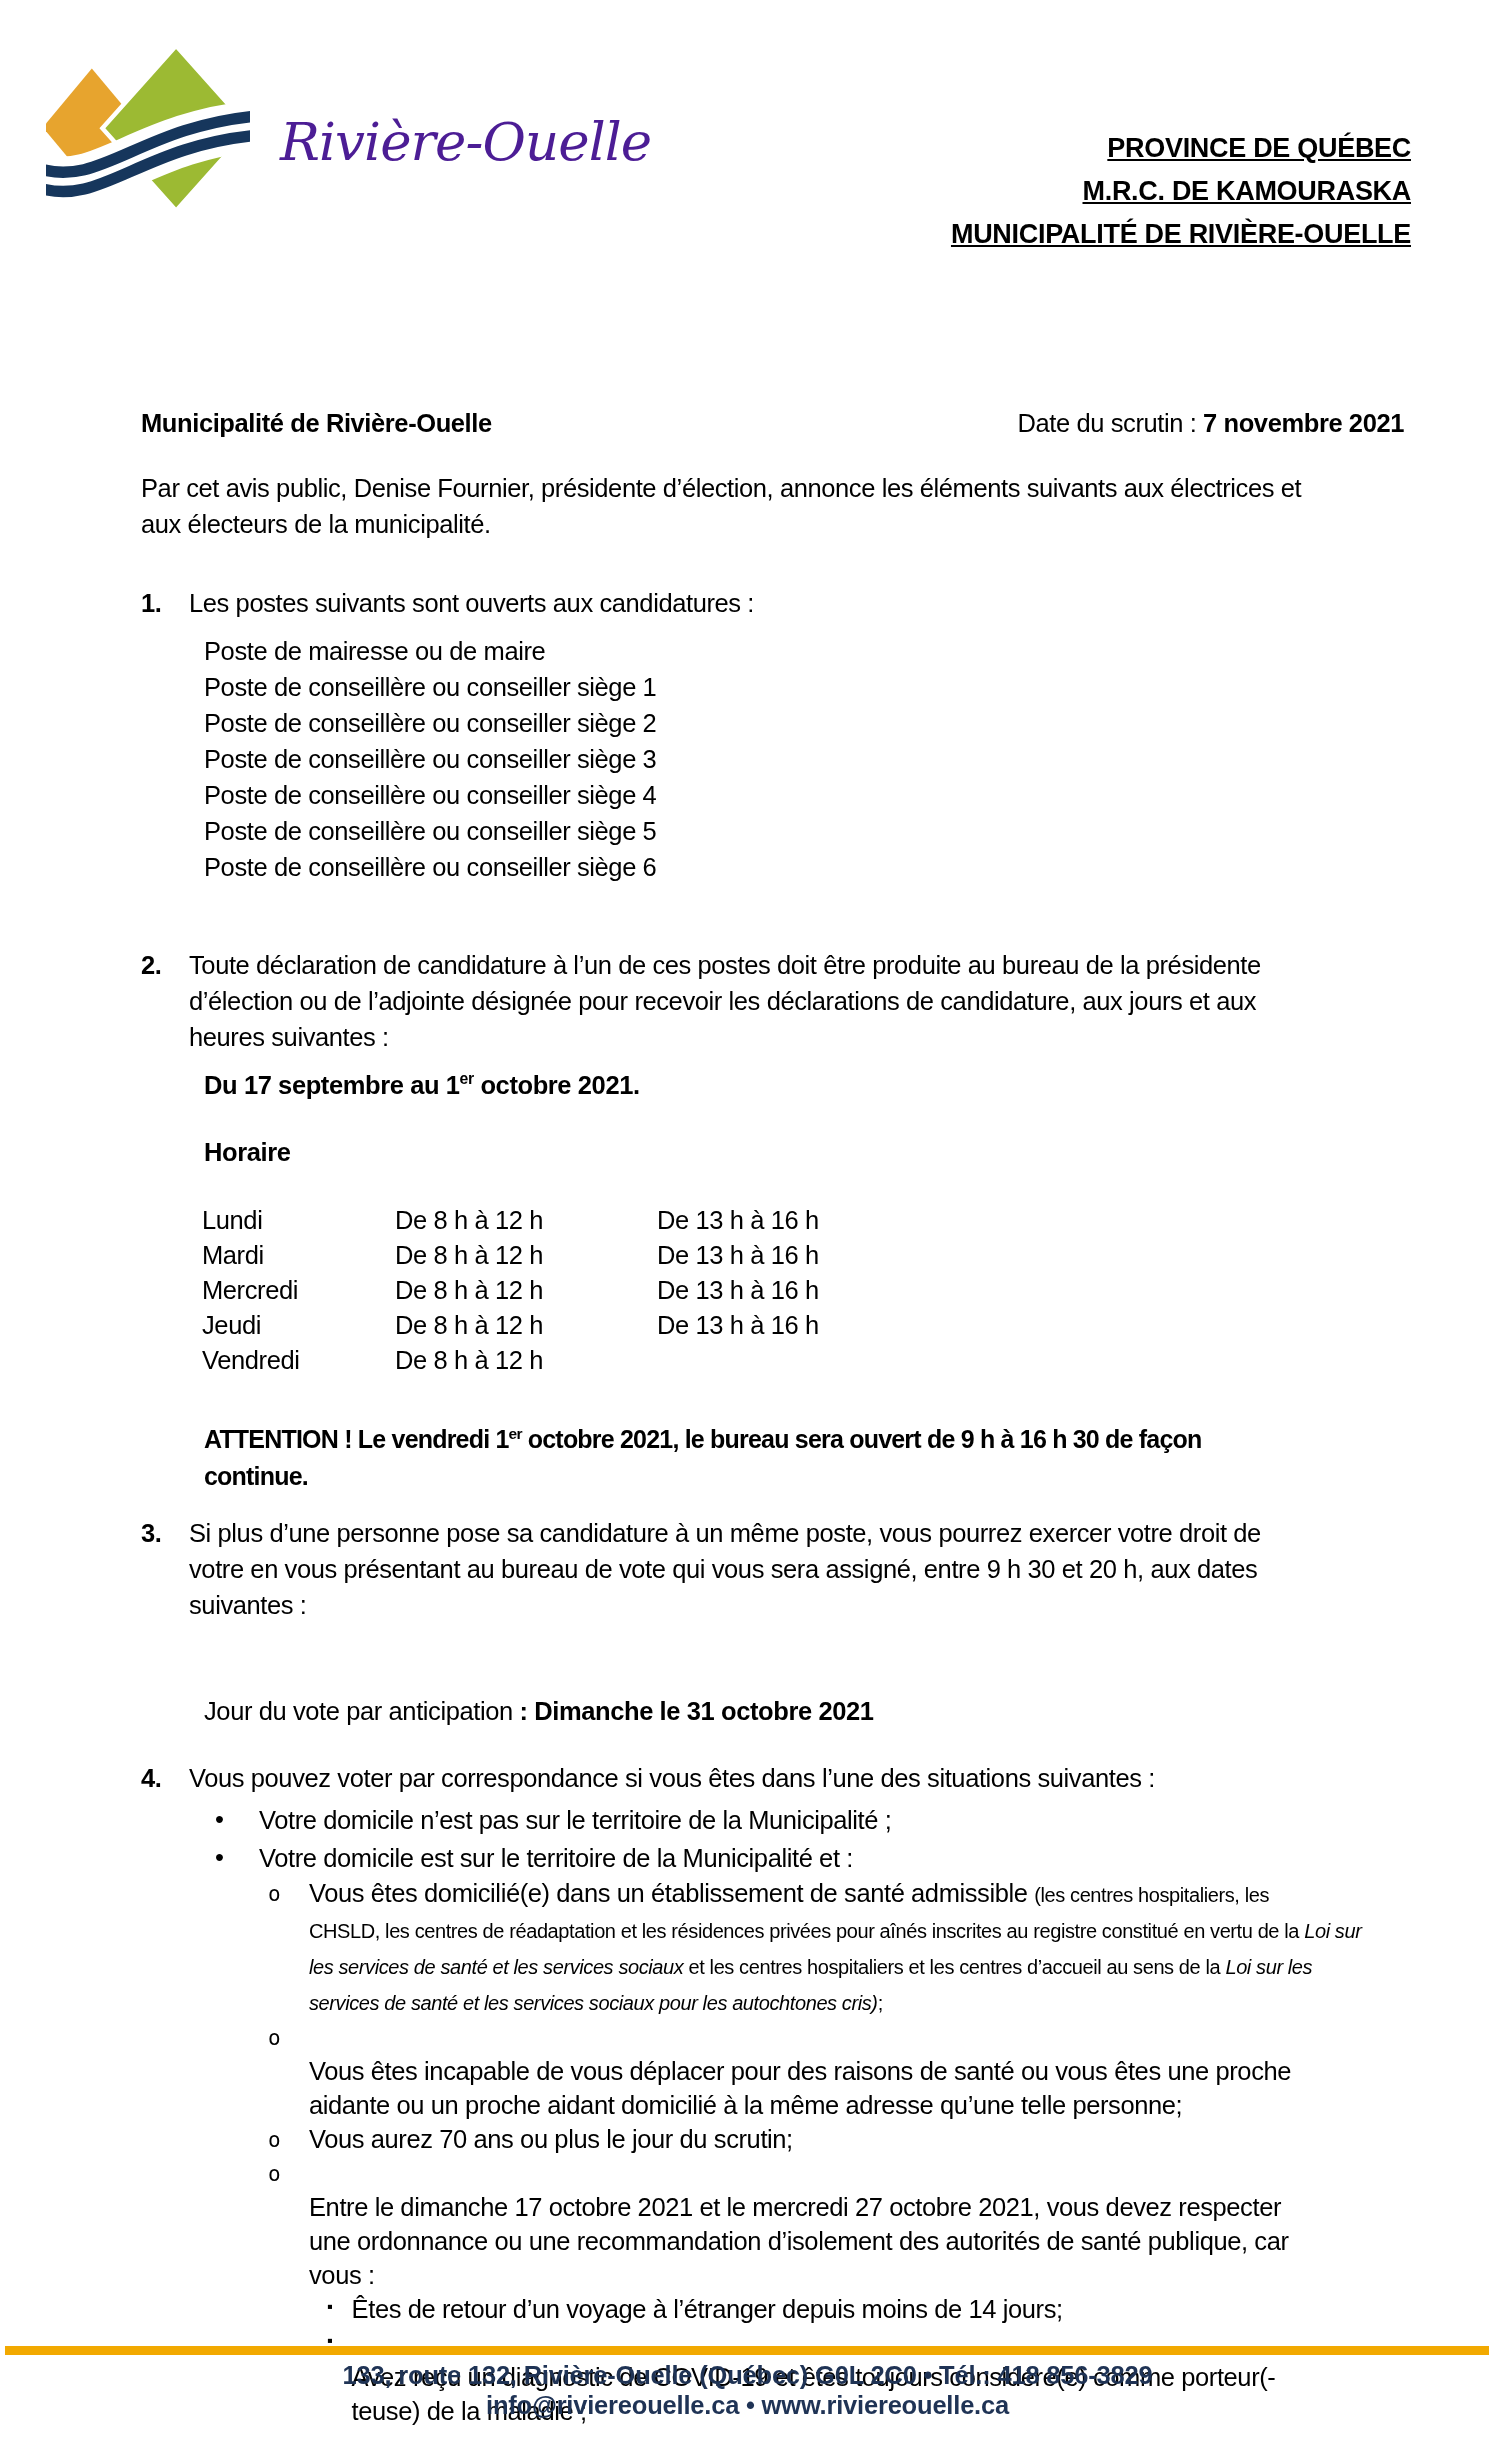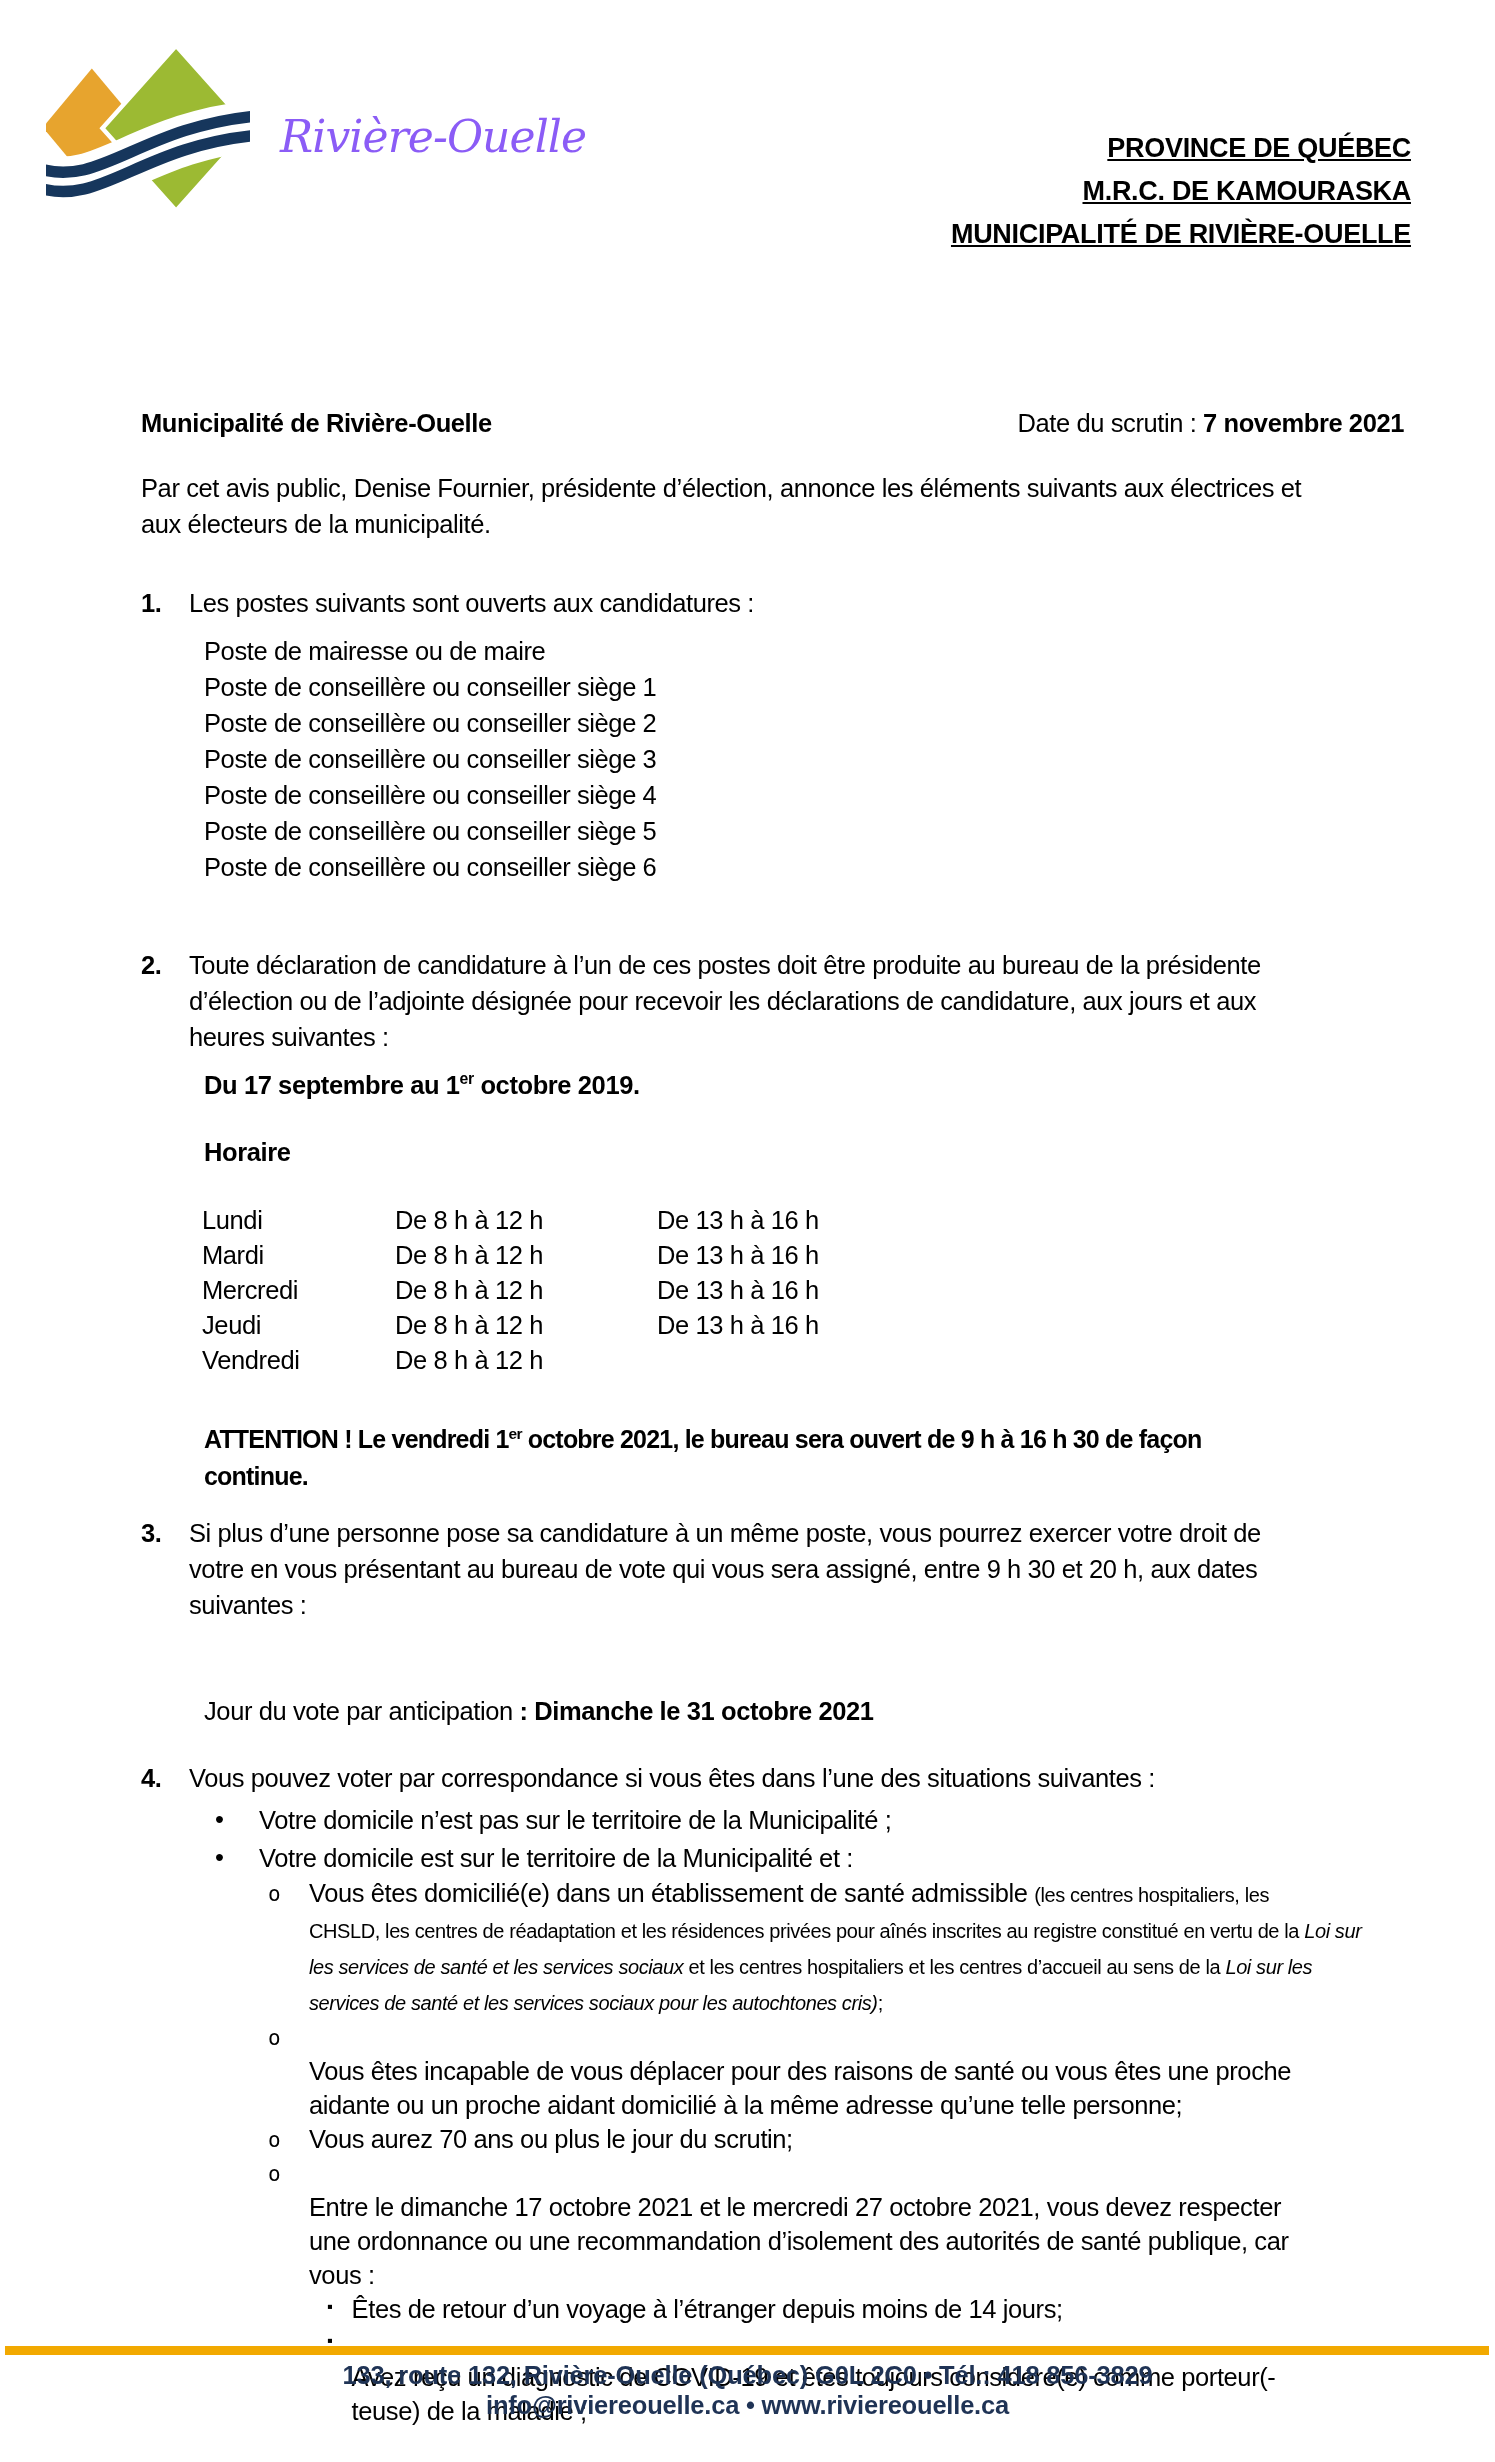--- a/index.html
+++ b/index.html
@@ -4,21 +4,21 @@
 <style>
   html,body{margin:0;padding:0;background:#777;}
   .page{position:relative;width:1495px;height:2462px;background:#ffffff;overflow:hidden;
         font-family:"Liberation Sans",sans-serif;color:#000;}
   .abs{position:absolute;}
   .b{font-weight:bold;}
   .pre{white-space:pre-line;}
   .t{font-size:25.5px;letter-spacing:-0.4px;line-height:36px;}
   .hdr-right{font-size:27px;line-height:43px;text-align:right;letter-spacing:-0.3px;}
   .title{width:1258px;text-align:center;font-size:29px;line-height:33px;letter-spacing:-0.2px;}
-  .wordmark{font-family:"DejaVu Serif",serif;font-style:italic;font-size:44px;color:#8b5cf6;letter-spacing:-0.9px;}
+  .wordmark{font-family:"DejaVu Serif",serif;font-style:italic;font-size:53px;color:#4c1d95;letter-spacing:-0.9px;}
   .sec{position:absolute;left:141px;right:92px;}
   .num{position:absolute;left:0;top:0;font-weight:bold;}
   .sec-text{margin-left:48px;}
   .sup{font-size:0.62em;vertical-align:super;font-weight:inherit;}
   .srow span{display:inline-block;vertical-align:top;}
   .sday{width:193px;}
   .sam{width:262px;}
   .attn{font-size:25px;letter-spacing:-0.8px;line-height:37px;font-weight:bold;}
   .lvl1{position:absolute;left:215px;padding-left:44px;}
   .lvl1 .mk{position:absolute;left:0;top:-0.9px;}
@@ -74,21 +74,21 @@
 Poste de conseillère ou conseiller siège 5
 Poste de conseillère ou conseiller siège 6</div>
 
   <div class="sec t" style="top:947px;">
     <span class="num">2.</span>
     <div class="sec-text pre">Toute déclaration de candidature à l’un de ces postes doit être produite au bureau de la présidente
 d’élection ou de l’adjointe désignée pour recevoir les déclarations de candidature, aux jours et aux
 heures suivantes :</div>
   </div>
   <div class="abs t b" style="left:204px;top:1061px;">
-    <span>Du 17 septembre au 1</span><span class="sup">er</span><span> octobre 2019.</span>
+    <span>Du 17 septembre au 1</span><span class="sup">er</span><span> octobre 2021.</span>
   </div>
   <div class="abs t b" style="left:204px;top:1134px;">Horaire</div>
 
   <div class="abs t" style="left:202px;top:1203px;line-height:35px;">
     <div class="srow"><span class="sday">Lundi</span><span class="sam">De 8 h à 12 h</span><span>De 13 h à 16 h</span></div>
     <div class="srow"><span class="sday">Mardi</span><span class="sam">De 8 h à 12 h</span><span>De 13 h à 16 h</span></div>
     <div class="srow"><span class="sday">Mercredi</span><span class="sam">De 8 h à 12 h</span><span>De 13 h à 16 h</span></div>
     <div class="srow"><span class="sday">Jeudi</span><span class="sam">De 8 h à 12 h</span><span>De 13 h à 16 h</span></div>
     <div class="srow"><span class="sday">Vendredi</span><span class="sam">De 8 h à 12 h</span><span></span></div>
   </div>

